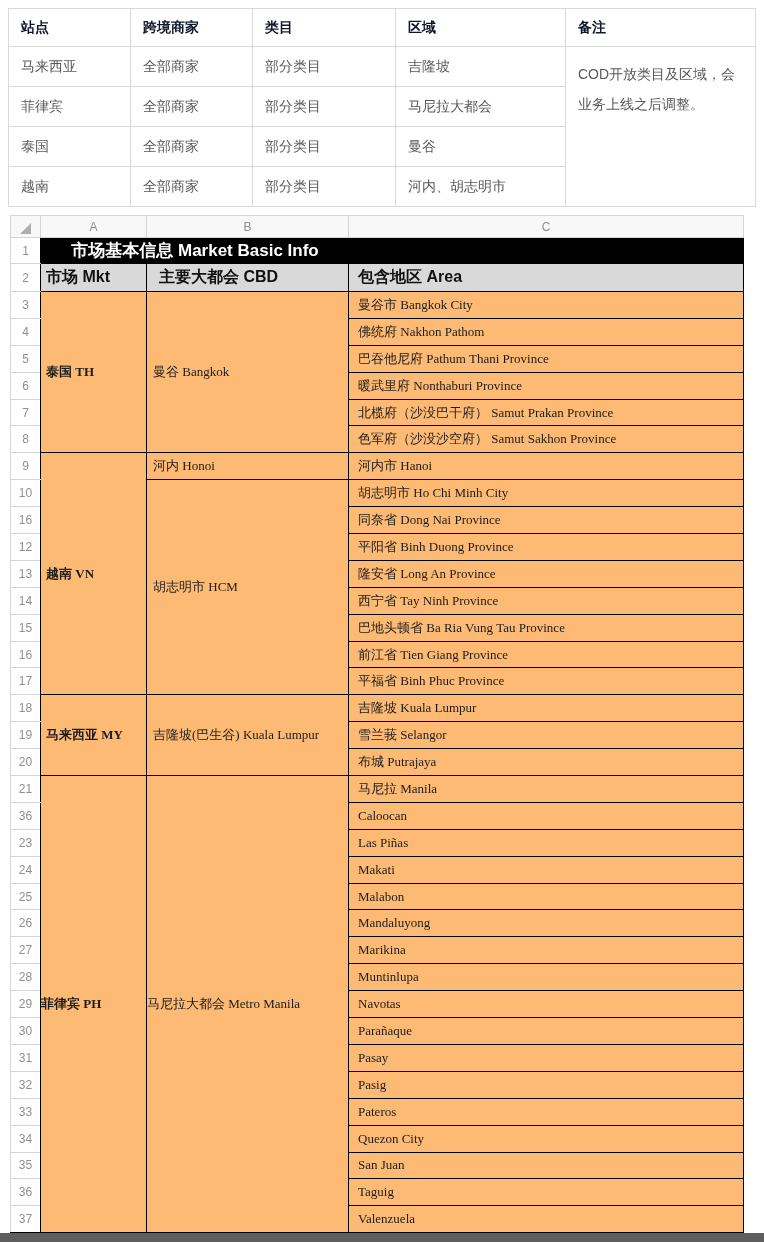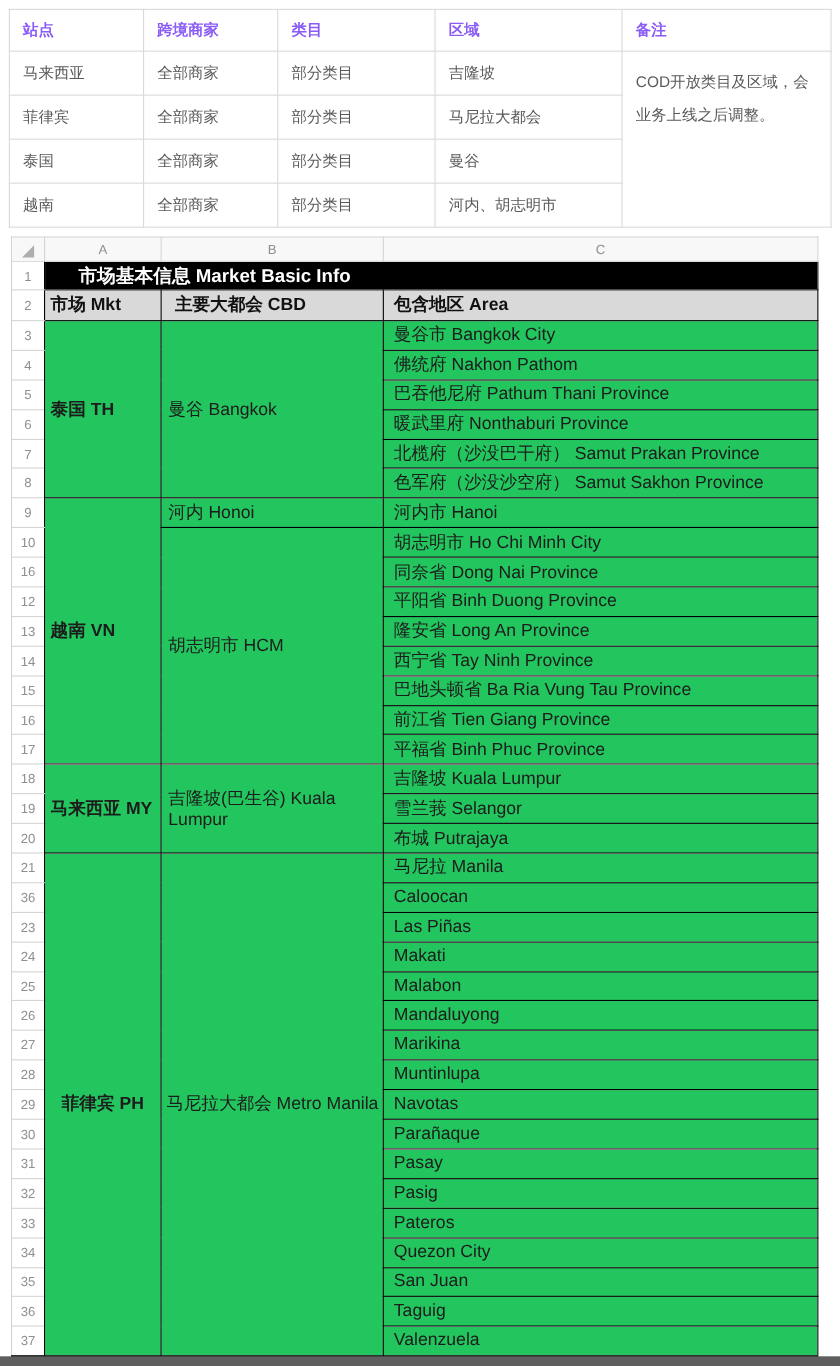--- a/index.html
+++ b/index.html
@@ -12,21 +12,21 @@
 
   
   .top-table {
     position: absolute; left: 8px; top: 8px;
     border-collapse: collapse; table-layout: fixed;
   }
   .top-table th, .top-table td {
     border: 1px solid #d9d9d9; text-align: left; vertical-align: middle;
     padding: 0 6px 0 12px; font-size: 14px; overflow: hidden;
   }
-  .top-table th { height: 38px; color: #8b5cf6; font-weight: 700; }
+  .top-table th { height: 38px; color: #0f172a; font-weight: 700; }
   .top-table td { height: 40px; color: #595959; font-weight: 400; }
   .top-table td.note-cell {
     vertical-align: top; padding: 12px 8px 0 12px; line-height: 30px;
   }
 
   
   .sheet {
     position: absolute; left: 10px; top: 215px;
     border-collapse: collapse; table-layout: fixed;
     border-bottom: 2px solid #000;
@@ -59,27 +59,27 @@
   .hdr2 td.h2 {
     background: #d9d9d9; border: 1px solid #000000;
     color: #111111; font-size: 16px; font-weight: 700; text-align: left;
   }
   .hdr2 td.h2a { padding-left: 5px; }
   .hdr2 td.h2b { padding-left: 12px; }
   .hdr2 td.h2c { padding-left: 9px; }
 
   tr.datarow { height: 26.9px; }
   .sheet td.cell {
-    background: #22c55e; border: 1px solid #000000;
-    color: #1c1c1c; font-size: 16px; font-weight: 400; text-align: left;
+    background: #fdba74; border: 1px solid #000000;
+    color: #1c1c1c; font-size: 13px; font-weight: 400; text-align: left; font-family: Liberation Serif, serif;
   }
   .sheet td.cell.market { font-weight: 700; padding-left: 5px; }
   .sheet td.cell.cbd { padding-left: 6px; }
   .sheet td.cell.area { padding-left: 9px; }
-  .sheet td.cell.center { text-align: center; padding-left: 0; }
+  .sheet td.cell.center { padding-left: 0; }
 
   .bottom-bar {
     position: absolute; left: 0; top: 1233px; width: 764px; height: 9px;
     background: #5e5e5e;
   }
 </style>
 </head>
 <body>
 
 <div class="page">

